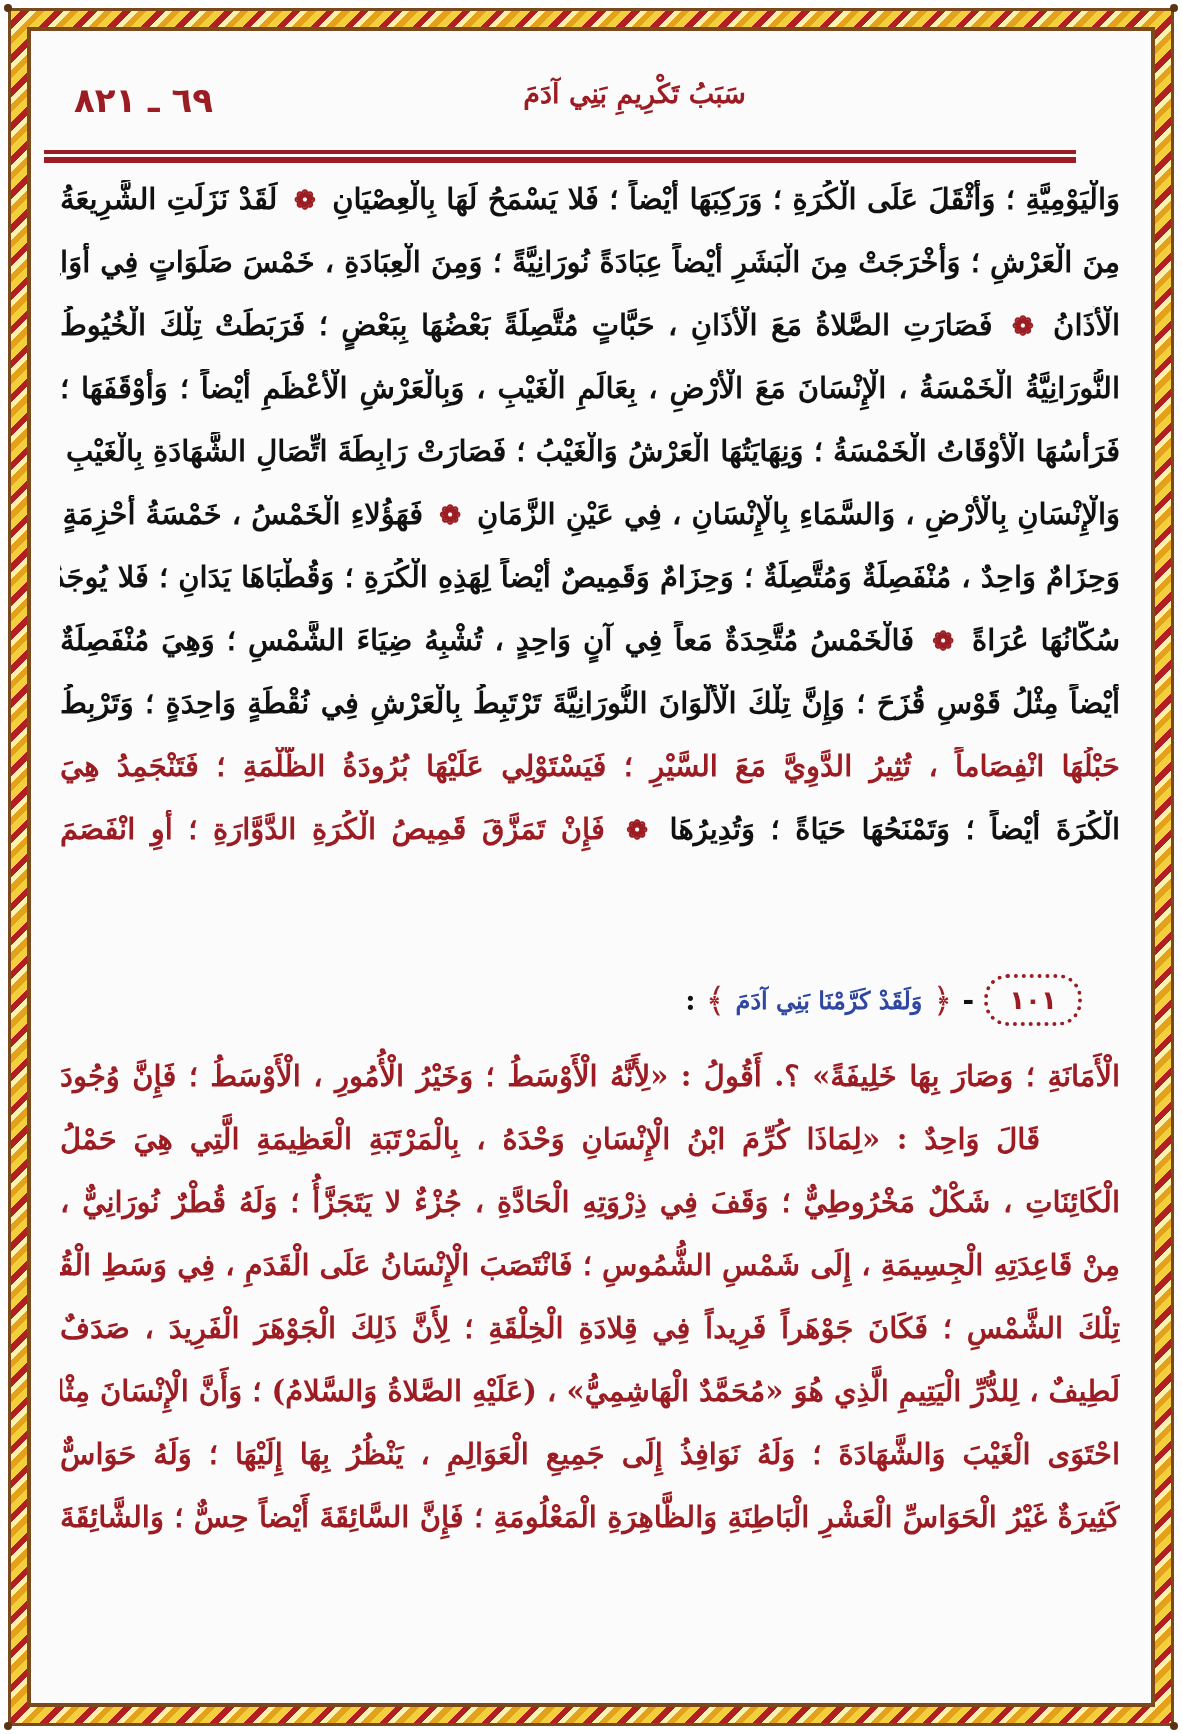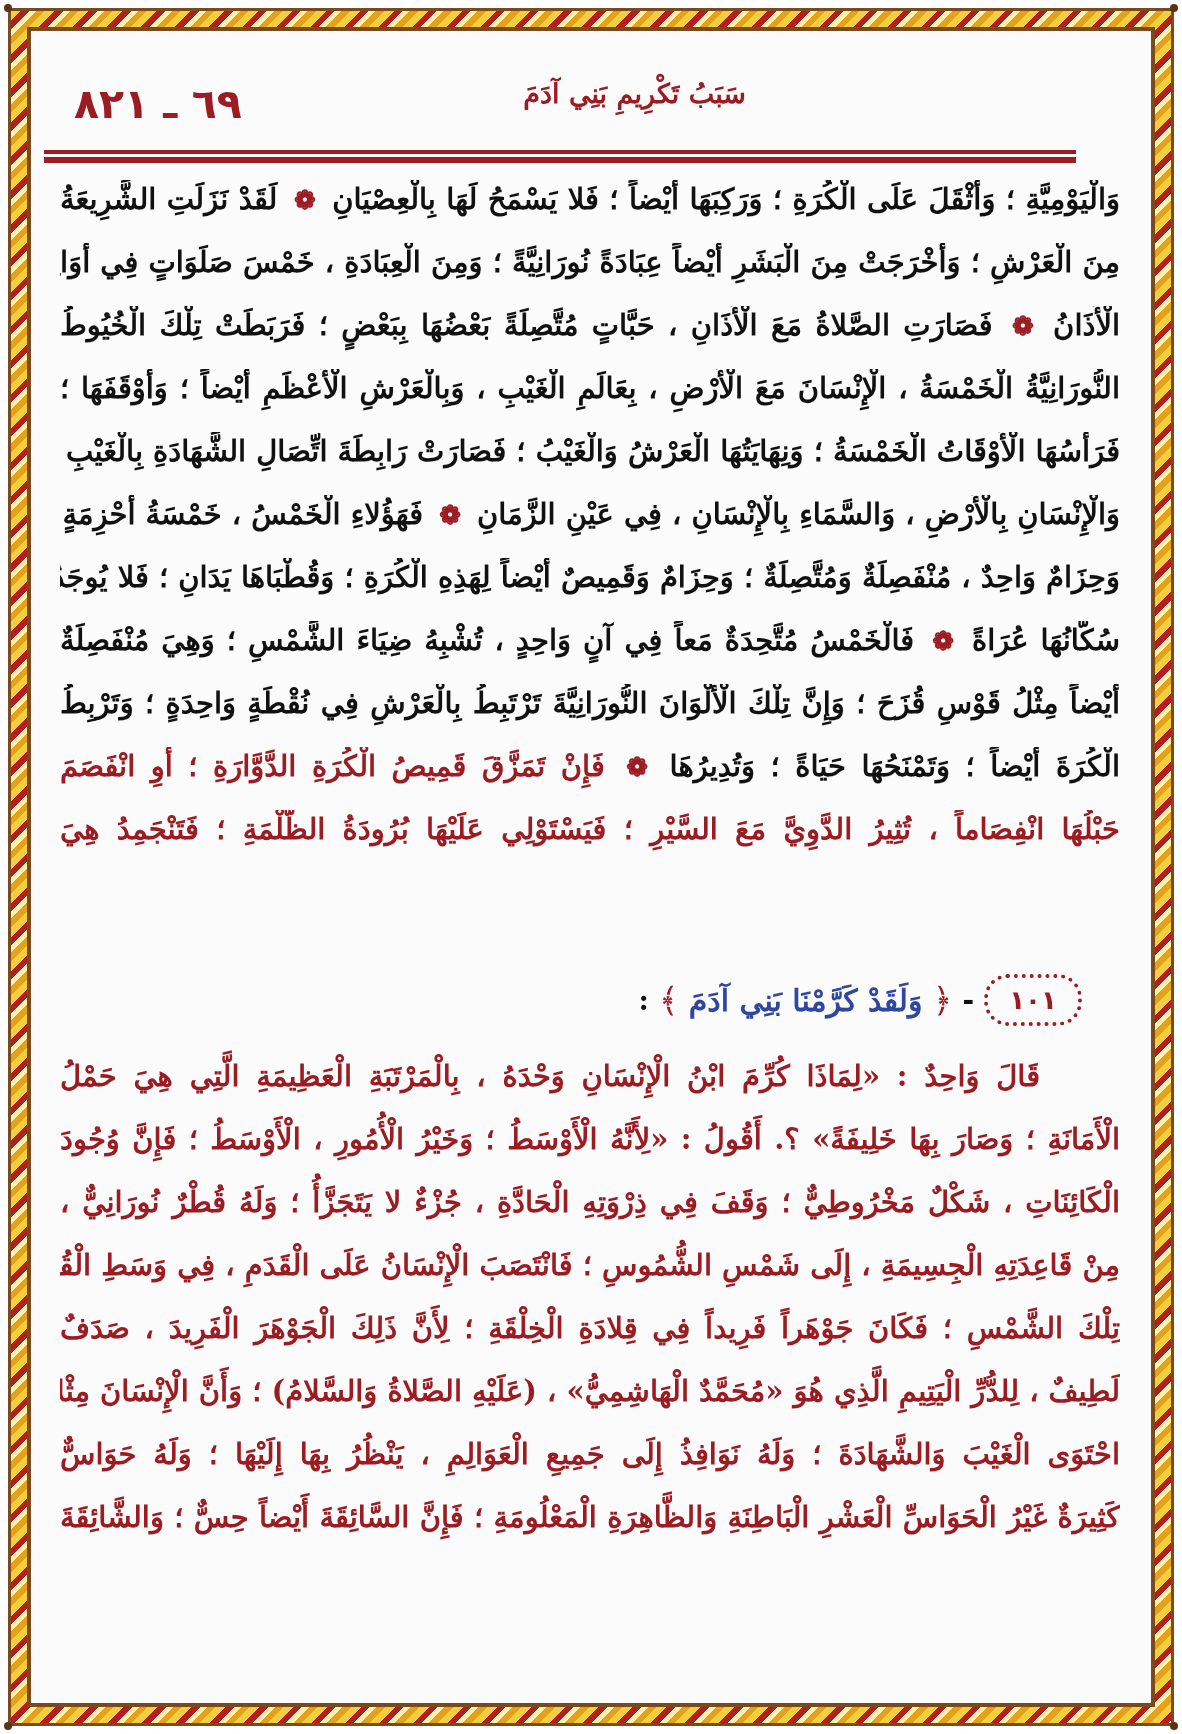--- a/index.html
+++ b/index.html
@@ -54,21 +54,21 @@
       font-weight: bold;
       font-size: 27px;
       color: #9b1c22;
       white-space: nowrap;
     }
     .header-pages {
       position: absolute;
       left: 30px; top: 20px;
       font-family: "DejaVu Sans", sans-serif;
       font-weight: bold;
-      font-size: 41px;
+      font-size: 34px;
       color: #9b1c22;
       direction: ltr;
       white-space: nowrap;
     }
     .header-rule {
       position: absolute;
       left: 44px; top: 150px;
       width: 1032px;
       height: 0;
       border-top: 4px solid #9b1c22;
@@ -141,21 +141,21 @@
     }
     .bracket {
       color: #9b1c22;
       font-size: 34px;
       font-family: "DejaVu Serif", serif;
     }
     .verse {
       color: #2f47a0;
       font-family: "DejaVu Serif", serif;
       font-weight: bold;
-      font-size: 30px;
+      font-size: 24px;
     }
     .colon {
       color: #111;
       font-size: 28px;
       font-weight: bold;
       font-family: "DejaVu Serif", serif;
     }
     .body-text-2 {
       position: absolute;
       left: 60px; top: 1045px;
@@ -204,39 +204,39 @@
     <span class="star">❁</span>
     <span>فَهَؤُلاءِ الْخَمْسُ ، خَمْسَةُ أَحْزِمَةٍ ،</span>
   </span>
   <span class="line black">وَحِزَامٌ وَاحِدٌ ، مُنْفَصِلَةٌ وَمُتَّصِلَةٌ ؛ وَحِزَامٌ وَقَمِيصٌ أَيْضاً لِهَذِهِ الْكُرَةِ ؛ وَقُطْبَاهَا يَدَانِ ؛ فَلا يُوجَدُ</span>
   <span class="line black">
     <span>سُكَّانُهَا عُرَاةً</span>
     <span class="star">❁</span>
     <span>فَالْخَمْسُ مُتَّحِدَةٌ مَعاً فِي آنٍ وَاحِدٍ ، تُشْبِهُ ضِيَاءَ الشَّمْسِ ؛ وَهِيَ مُنْفَصِلَةٌ</span>
   </span>
   <span class="line black">أَيْضاً مِثْلُ قَوْسِ قُزَحَ ؛ وَإِنَّ تِلْكَ الْأَلْوَانَ النُّورَانِيَّةَ تَرْتَبِطُ بِالْعَرْشِ فِي نُقْطَةٍ وَاحِدَةٍ ؛ وَتَرْبِطُ</span>
+  <span class="line red">حَبْلُهَا انْفِصَاماً ، تُثِيرُ الدَّوِيَّ مَعَ السَّيْرِ ؛ فَيَسْتَوْلِي عَلَيْهَا بُرُودَةُ الظُّلْمَةِ ؛ فَتَنْجَمِدُ هِيَ</span>
   <span class="line">
     <span class="black">الْكُرَةَ أَيْضاً ؛ وَتَمْنَحُهَا حَيَاةً ؛ وَتُدِيرُهَا</span>
     <span class="star">❁</span>
     <span class="red">فَإِنْ تَمَزَّقَ قَمِيصُ الْكُرَةِ الدَّوَّارَةِ ؛ أَوِ انْفَصَمَ</span>
   </span>
-  <span class="line red">حَبْلُهَا انْفِصَاماً ، تُثِيرُ الدَّوِيَّ مَعَ السَّيْرِ ؛ فَيَسْتَوْلِي عَلَيْهَا بُرُودَةُ الظُّلْمَةِ ؛ فَتَنْجَمِدُ هِيَ</span>
 </div>
 
 <div class="section-heading">
   <span class="num-badge">١٠١</span>
   <span class="dash">-</span>
   <span class="bracket">﴿</span>
   <span class="verse">وَلَقَدْ كَرَّمْنَا بَنِي آدَمَ</span>
   <span class="bracket">﴾</span>
   <span class="colon">:</span>
 </div>
 
 <div class="body-text-2">
+  <span class="line">الْأَمَانَةِ ؛ وَصَارَ بِهَا خَلِيفَةً» ؟. أَقُولُ : «لِأَنَّهُ الْأَوْسَطُ ؛ وَخَيْرُ الْأُمُورِ ، الْأَوْسَطُ ؛ فَإِنَّ وُجُودَ</span>
   <span class="line" style="text-align-last:justify;padding-right:80px;box-sizing:border-box;">قَالَ وَاحِدٌ : «لِمَاذَا كُرِّمَ ابْنُ الْإِنْسَانِ وَحْدَهُ ، بِالْمَرْتَبَةِ الْعَظِيمَةِ الَّتِي هِيَ حَمْلُ</span>
-  <span class="line">الْأَمَانَةِ ؛ وَصَارَ بِهَا خَلِيفَةً» ؟. أَقُولُ : «لِأَنَّهُ الْأَوْسَطُ ؛ وَخَيْرُ الْأُمُورِ ، الْأَوْسَطُ ؛ فَإِنَّ وُجُودَ</span>
   <span class="line">الْكَائِنَاتِ ، شَكْلٌ مَخْرُوطِيٌّ ؛ وَقَفَ فِي ذِرْوَتِهِ الْحَادَّةِ ، جُزْءٌ لا يَتَجَزَّأُ ؛ وَلَهُ قُطْرٌ نُورَانِيٌّ ،</span>
   <span class="line">مِنْ قَاعِدَتِهِ الْجِسِيمَةِ ، إِلَى شَمْسِ الشُّمُوسِ ؛ فَانْتَصَبَ الْإِنْسَانُ عَلَى الْقَدَمِ ، فِي وَسَطِ الْقُطْرِ</span>
   <span class="line">تِلْكَ الشَّمْسِ ؛ فَكَانَ جَوْهَراً فَرِيداً فِي قِلادَةِ الْخِلْقَةِ ؛ لِأَنَّ ذَلِكَ الْجَوْهَرَ الْفَرِيدَ ، صَدَفٌ</span>
   <span class="line">لَطِيفٌ ، لِلدُّرِّ الْيَتِيمِ الَّذِي هُوَ «مُحَمَّدٌ الْهَاشِمِيُّ» ، (عَلَيْهِ الصَّلاةُ وَالسَّلامُ) ؛ وَأَنَّ الْإِنْسَانَ مِثْلاً جَامِعٌ</span>
   <span class="line">احْتَوَى الْغَيْبَ وَالشَّهَادَةَ ؛ وَلَهُ نَوَافِذُ إِلَى جَمِيعِ الْعَوَالِمِ ، يَنْظُرُ بِهَا إِلَيْهَا ؛ وَلَهُ حَوَاسٌّ</span>
   <span class="line">كَثِيرَةٌ غَيْرُ الْحَوَاسِّ الْعَشْرِ الْبَاطِنَةِ وَالظَّاهِرَةِ الْمَعْلُومَةِ ؛ فَإِنَّ السَّائِقَةَ أَيْضاً حِسٌّ ؛ وَالشَّائِقَةَ</span>
 </div>
 
 </body></html>

